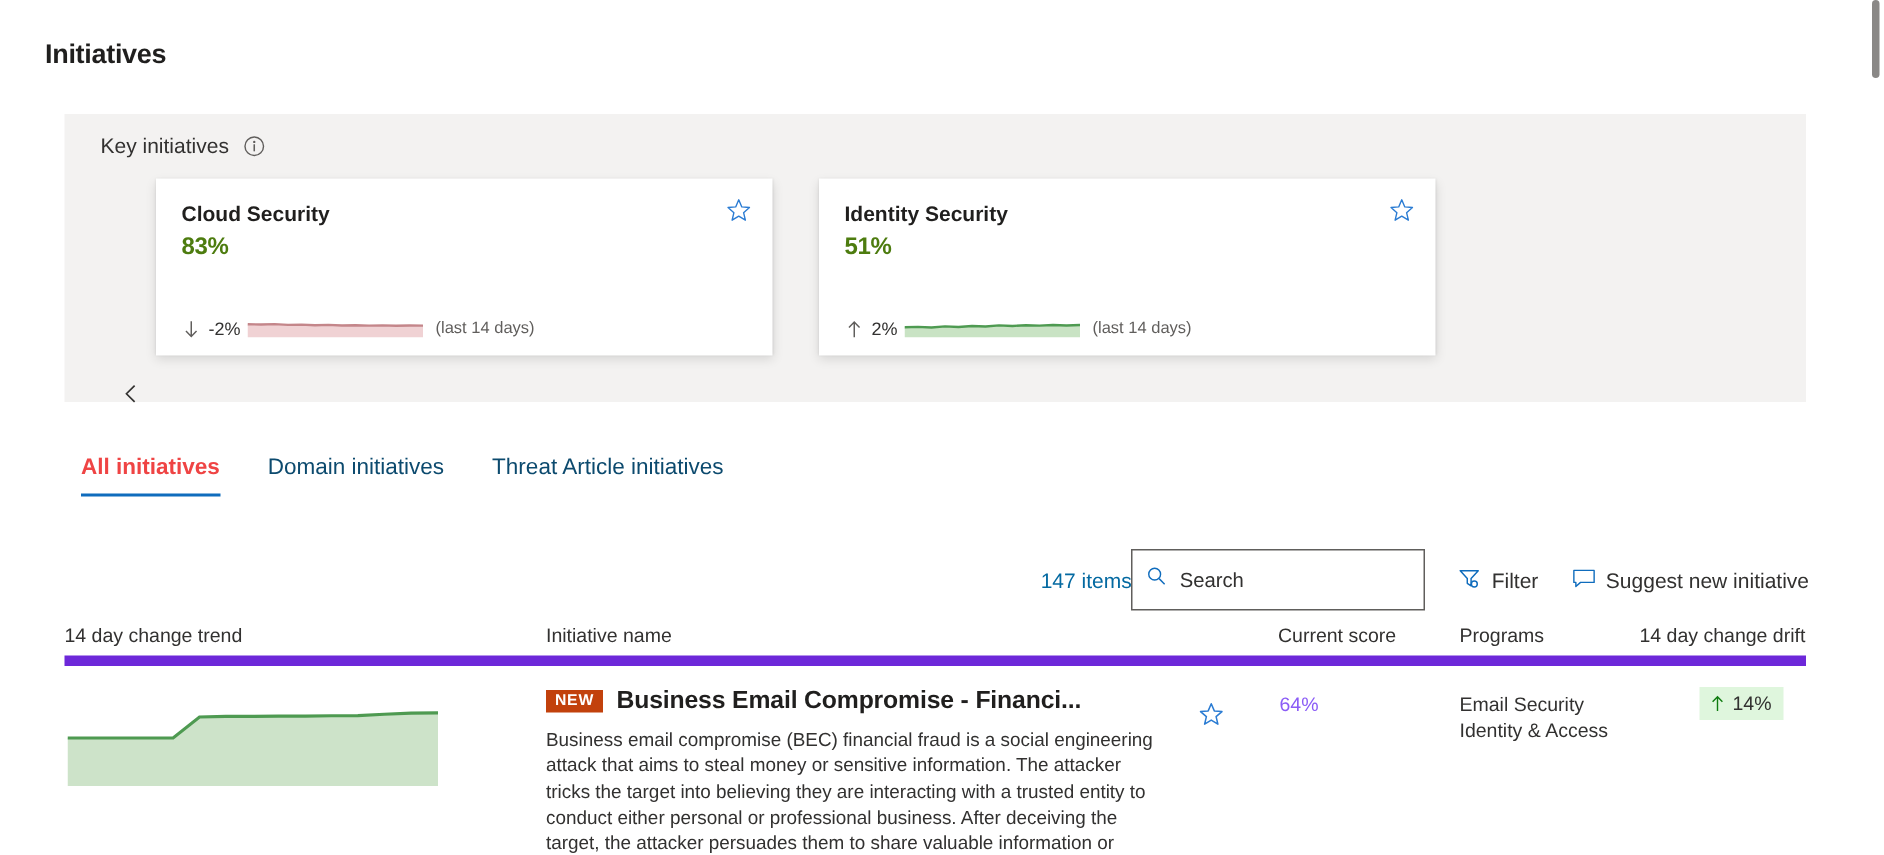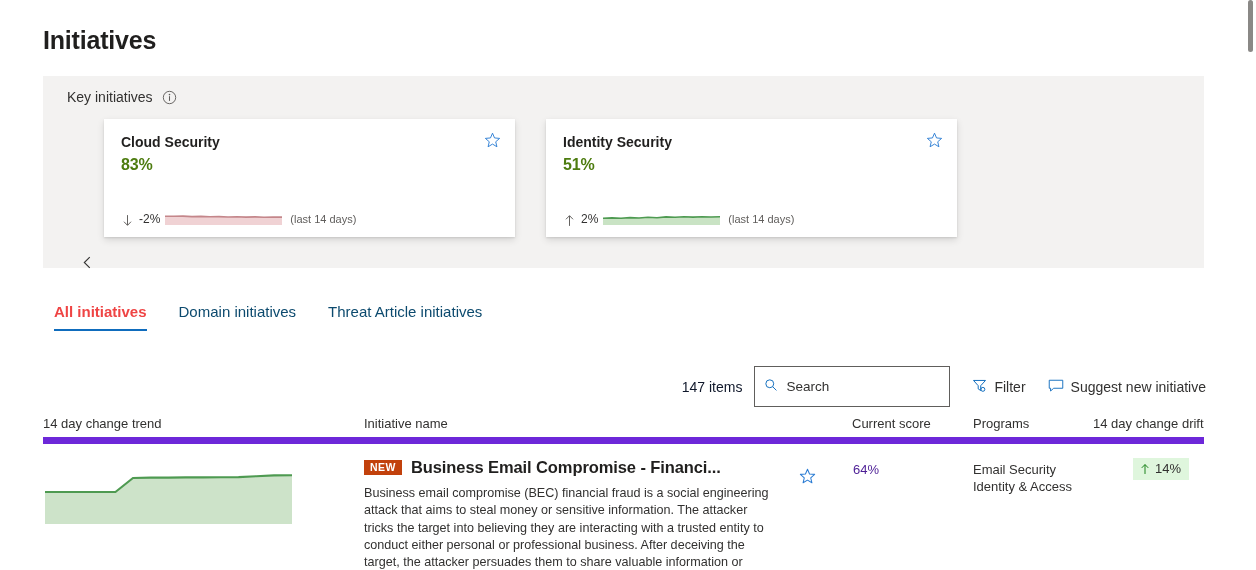--- a/index.html
+++ b/index.html
@@ -35,23 +35,23 @@
     right: 3px;
     width: 5px;
     height: 52px;
     background: #8a8886;
     border-radius: 3px;
   }
 
   
   .page-title {
     position: absolute;
-    left: 43px;
+    left: 30px;
     top: 26px;
-    font-size: 25px;
+    font-size: 18px;
     font-weight: 700;
     letter-spacing: -0.2px;
     color: #201f1e;
   }
 
   
   .key-panel {
     position: absolute;
     left: 43px;
     top: 76px;
@@ -165,22 +165,22 @@
   .commandbar {
     position: absolute;
     right: 50px;
     top: 366px;
     display: flex;
     align-items: center;
     gap: 0;
   }
   .item-count {
     font-size: 14px;
-    color: #0f172a;
-    margin-right: 12px;
+    color: #0369a1;
+    margin-right: 0;
   }
   .search-box {
     position: relative;
     width: 196px;
     height: 41px;
     border: 1px solid #605e5c;
     background: #ffffff;
     display: flex;
     align-items: center;
     padding-left: 9px;
@@ -286,21 +286,21 @@
     line-height: 17.3px;
     color: #323130;
     width: 414px;
   }
 
   .cell-score {
     position: absolute;
     left: 810px;
     top: 10px;
     font-size: 13px;
-    color: #4c1d95;
+    color: #8b5cf6;
   }
   .cell-programs {
     position: absolute;
     left: 930px;
     top: 10px;
     font-size: 13px;
     line-height: 16.5px;
     color: #323130;
   }
   .cell-drift {

